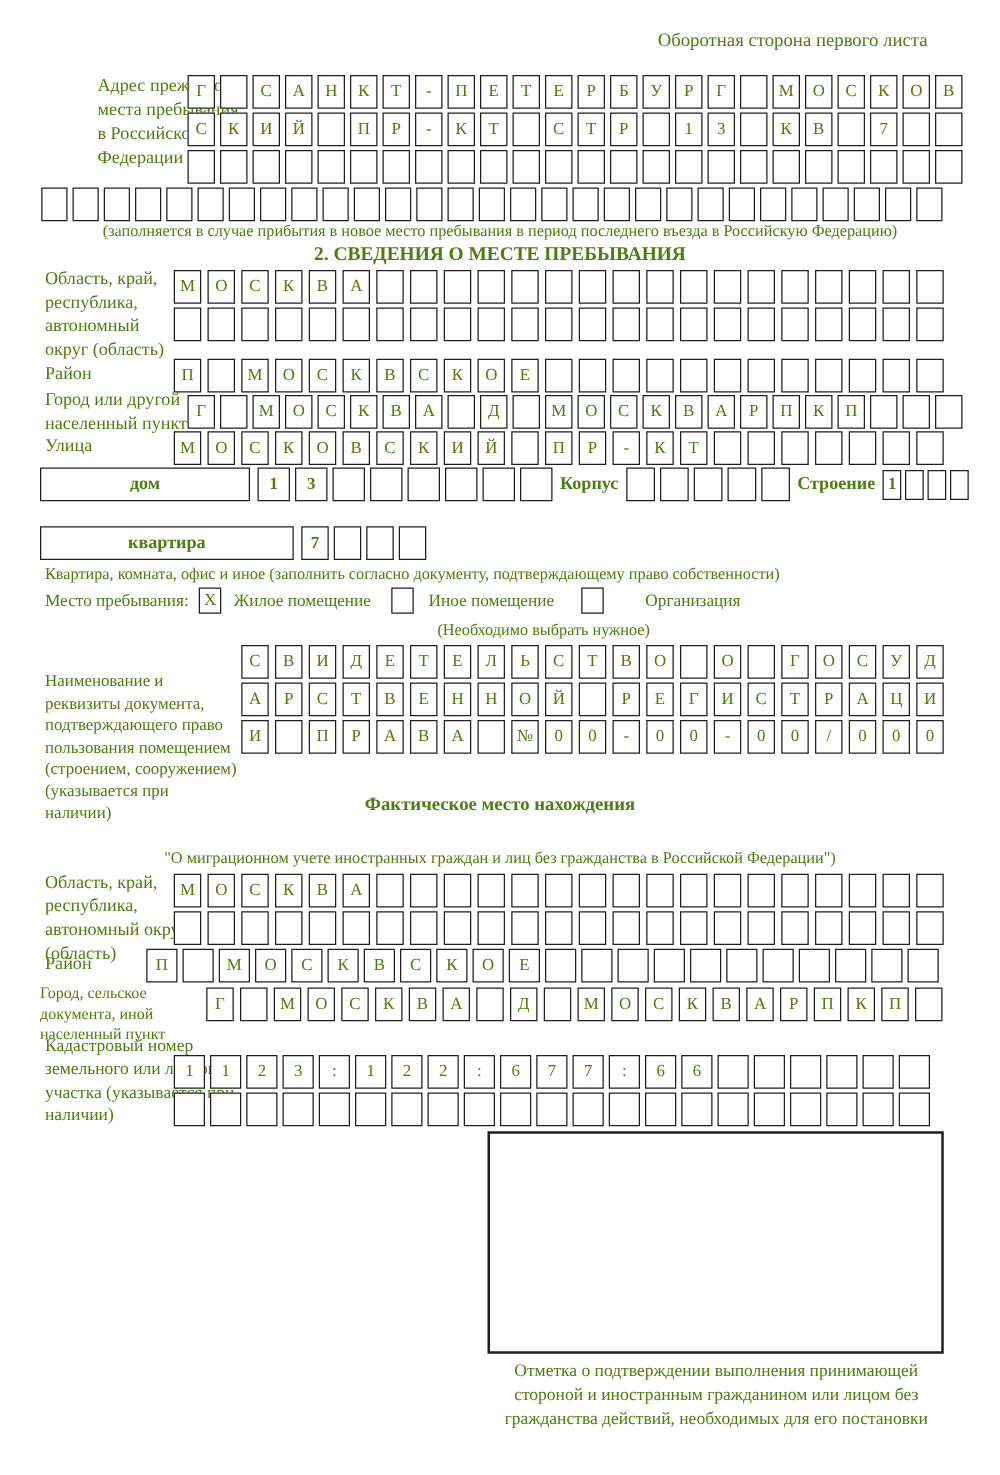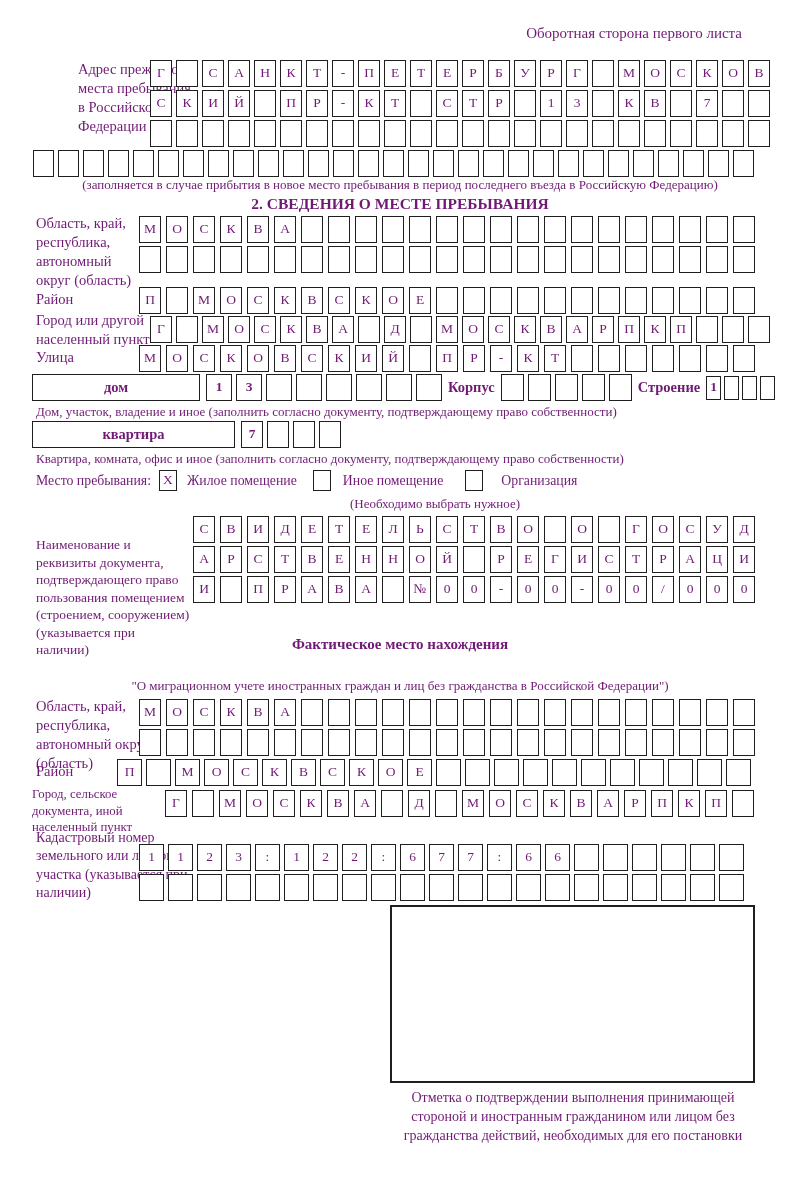--- a/index.html
+++ b/index.html
@@ -1,17 +1,17 @@
 <!DOCTYPE html>
 <html><head>
 <meta charset="utf-8">
 <style>
   html,body{margin:0;padding:0;background:#fff;}
   .page{position:relative;width:800px;height:1180px;background:#ffffff;overflow:hidden;
-        font-family:"Liberation Serif","DejaVu Serif",serif;color:#701a75;}
+        font-family:"Liberation Serif","DejaVu Serif",serif;color:#4d7c0f;}
   .abs{position:absolute;}
   .label{font-size:14.5px;line-height:1.32;}
   .small-label{font-size:13px;line-height:1.3;}
   .caption{font-size:13px;line-height:1.25;}
   .center{text-align:center;width:800px;left:0;}
   .bold{font-weight:bold;}
   .row{display:flex;gap:4px;}
   .rows{display:flex;flex-direction:column;gap:3px;}
   .g5{gap:5px;}
   .cell{box-sizing:border-box;flex:0 0 auto;width:22px;height:27px;border:1.6px solid #1f1f1f;
@@ -312,41 +312,40 @@
         <span class="cell"></span>
       </div>
     <span class="inline-label">Строение</span>
     <div class="row str-cells">
         <span class="cell">1</span>
         <span class="cell"></span>
         <span class="cell"></span>
         <span class="cell"></span>
       </div>
   </div>
-  <div class="abs caption" style="left:36px;top:404px;">Дом, участок, владение и иное (заполнить согласно документу, подтверждающему право собственности)</div>
 
   <div class="abs dom-row" style="left:32px;top:421px;">
     <div class="lblbox" style="width:203px;">квартира</div>
     <div class="row kv-cells">
         <span class="cell">7</span>
         <span class="cell"></span>
         <span class="cell"></span>
         <span class="cell"></span>
       </div>
   </div>
   <div class="abs caption" style="left:36px;top:451px;">Квартира, комната, офис и иное (заполнить согласно документу, подтверждающему право собственности)</div>
 
   <div class="abs mesto-row" style="left:36px;top:470px;">
     <span>Место пребывания:</span>
     <span class="cb" style="margin-left:8px;">X</span>
     <span style="margin-left:10px;">Жилое помещение</span>
     <span class="cb" style="margin-left:16px;"></span>
     <span style="margin-left:12px;">Иное помещение</span>
     <span class="cb" style="margin-left:22px;"></span>
-    <span style="margin-left:18px;">Организация</span>
+    <span style="margin-left:33px;">Организация</span>
   </div>
   <div class="abs caption" style="left:20px;top:496px;width:500px;text-align:right;">(Необходимо выбрать нужное)</div>
 
   <div class="abs small-label" style="left:36px;top:536px;width:155px;font-size:13.5px;">Наименование и реквизиты документа, подтверждающего право пользования помещением (строением, сооружением) (указывается при наличии)</div>
   <div class="abs rows" style="left:193px;top:516px;">
     <div class="row g5">
         <span class="cell">С</span>
         <span class="cell">В</span>
         <span class="cell">И</span>
         <span class="cell">Д</span>

